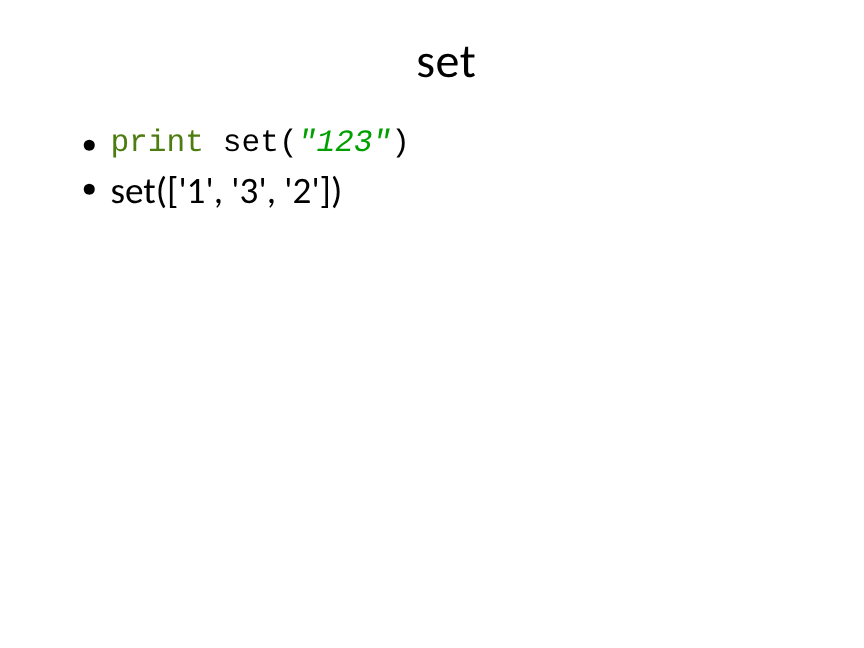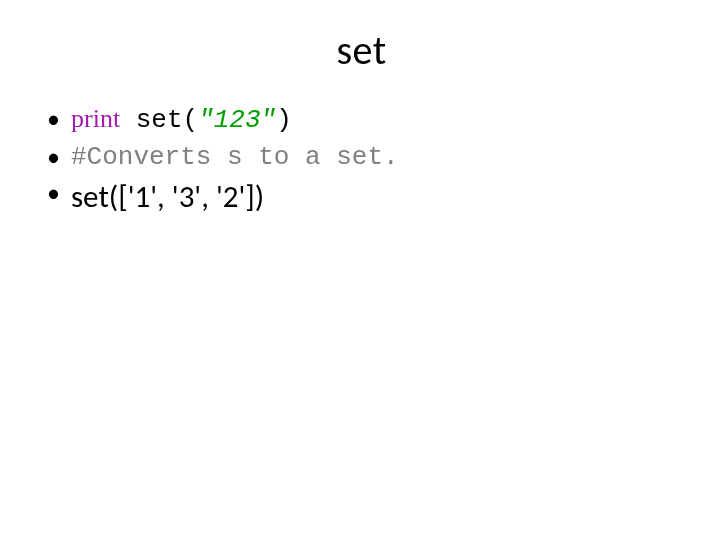--- a/index.html
+++ b/index.html
@@ -8,21 +8,21 @@
     width: 720px;
     height: 540px;
     background: #ffffff;
     font-family: Calibri, Arial, sans-serif;
     color: #000000;
   }
   .slide {
     box-sizing: border-box;
     width: 720px;
     height: 540px;
-    padding: 20px 40px 20px 43px;
+    padding: 20px 40px 20px 64px;
     position: relative;
   }
   .title {
     text-align: center;
     font-size: 40px;
     font-weight: 400;
     margin: 6px 0 28px 0;
     letter-spacing: 0.5px;
   }
   ul.bullets {
@@ -42,21 +42,21 @@
     color: #000000;
     display: inline-block;
     width: 24px;
     flex: 0 0 24px;
     font-size: 26px;
   }
   .mono {
     font-family: Consolas, "Courier New", monospace;
     font-size: 26px;
   }
-  .kw { color: #a21caf; font-family: Liberation Serif, serif; }
+  .kw { color: #4d7c0f; }
   .fn { color: #000000; }
   .str { color: #00a000; font-style: italic; }
   .paren { color: #000000; }
   .comment { color: #808080; }
   .out {
     font-family: Calibri, Arial, sans-serif;
     font-size: 31px;
     color: #000000;
   }
 </style>
@@ -66,19 +66,16 @@
 <div class="slide">
   <div class="title">set</div>
 
   <ul class="bullets">
     <li>
       <span class="mono">
         <span class="kw">print</span><span> </span><span class="fn">set</span><span class="paren">(</span><span class="str">"123"</span><span class="paren">)</span>
       </span>
     </li>
     <li>
-      <span class="mono comment">#Converts s to a set.</span>
-    </li>
-    <li>
       <span class="out">set(['1', '3', '2'])</span>
     </li>
   </ul>
 </div>
 
 </body></html>

